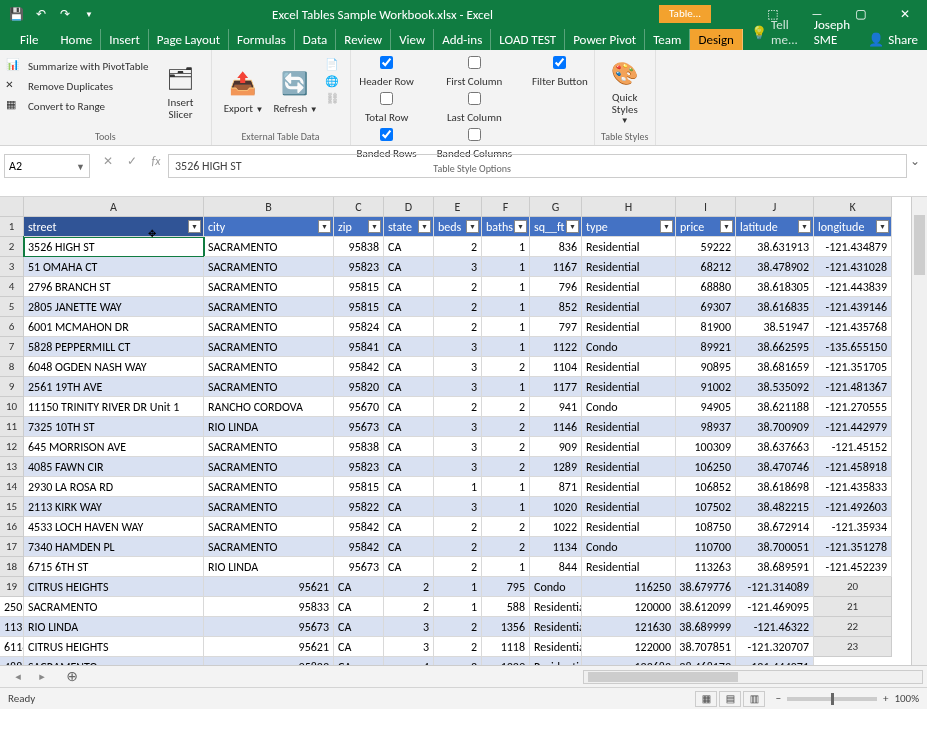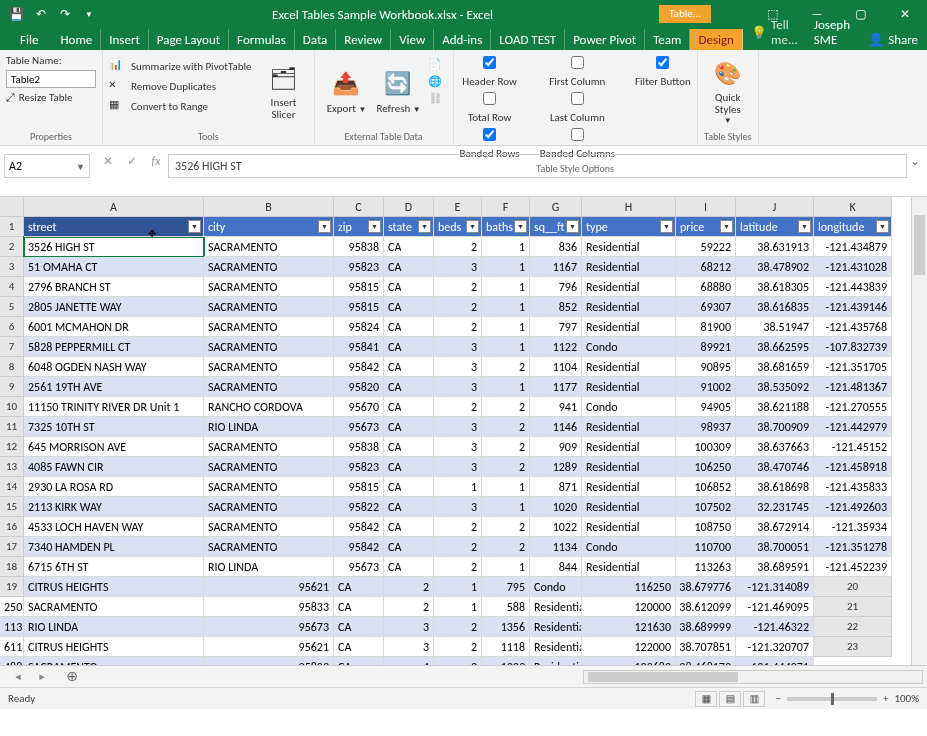--- a/index.html
+++ b/index.html
@@ -10,21 +10,21 @@
 .titlebar .qa { display: flex; gap: 6px; padding: 0 8px; align-items: center; }
 .titlebar .qa span { width: 18px; height: 18px; display: inline-flex; align-items: center; justify-content: center; cursor: pointer; }
 .titlebar .title { flex: 1; text-align: center; font-size: 13px; }
 .titlebar .winctrl { display: flex; }
 .titlebar .winctrl span { width: 44px; height: 28px; display: inline-flex; align-items: center; justify-content: center; cursor: pointer; }
 .titlebar .tools-tab { background: #f3a22e; padding: 0 10px; font-size: 11px; height: 18px; line-height: 18px; margin-right: 40px; }
 
 
 .tabs { background: #107c41; height: 22px; display: flex; align-items: flex-end; color: #fff; font-size: 13px; padding-left: 12px; }
 .tabs .tab { padding: 3px 8px; cursor: pointer; white-space: nowrap; border-right: 1px solid rgba(255,255,255,0.3); }
-.tabs .tab.active { background: #f3a22e; color: #7f1d1d; }
+.tabs .tab.active { background: #f3a22e; color: #000000; }
 .tabs .spacer { flex: 1; }
 .tabs .tell { padding: 3px 8px; opacity: 0.8; display: flex; align-items: center; gap: 4px; }
 .tabs .user { padding: 3px 8px; }
 .tabs .share { padding: 3px 10px; display: flex; align-items: center; gap: 4px; }
 
 
 .ribbon { background: #f3f3f3; height: 96px; border-bottom: 1px solid #d4d4d4; display: flex; font-size: 11px; color: #333; }
 .rgroup { border-right: 1px solid #e1e1e1; display: flex; flex-direction: column; padding: 4px 6px 2px; }
 .rgroup .body { flex: 1; display: flex; }
 .rgroup .label { text-align: center; font-size: 10px; color: #666; padding-top: 2px; }
@@ -124,31 +124,20 @@
   <span class="tab">Power Pivot</span>
   <span class="tab">Team</span>
   <span class="tab active">Design</span>
   <span class="spacer"></span>
   <span class="tell">💡 <span>Tell me...</span></span>
   <span class="user">Joseph SME</span>
   <span class="share">👤 <span>Share</span></span>
 </div>
 
 <div class="ribbon">
-  <div class="rgroup props">
-    <div class="body">
-      <div class="tn-label">Table Name:</div>
-      <input value="Table2" style="">
-      <div class="resize">
-          <span>⤢</span>
-          <span>Resize Table</span>
-        </div>
-    </div>
-    <div class="label">Properties</div>
-  </div>
   <div class="rgroup tools">
     <div class="body" style="flex-direction:row;gap:8px">
       <div style="display:flex;flex-direction:column;gap:4px;padding-top:2px">
         <div class="item">
             <span class="ic">📊</span>
             <span>Summarize with PivotTable</span>
           </div>
         <div class="item">
             <span class="ic">🞫</span>
             <span>Remove Duplicates</span>
@@ -339,21 +328,21 @@
       <div class="cell band">5828 PEPPERMILL CT</div>
       <div class="cell band">SACRAMENTO</div>
       <div class="cell band r">95841</div>
       <div class="cell band">CA</div>
       <div class="cell band r">3</div>
       <div class="cell band r">1</div>
       <div class="cell band r">1122</div>
       <div class="cell band">Condo</div>
       <div class="cell band r">89921</div>
       <div class="cell band r">38.662595</div>
-      <div class="cell band r">-107.832739</div>
+      <div class="cell band r">-135.655150</div>
       <div class="rowhdr">8</div>
       <div class="cell">6048 OGDEN NASH WAY</div>
       <div class="cell">SACRAMENTO</div>
       <div class="cell r">95842</div>
       <div class="cell">CA</div>
       <div class="cell r">3</div>
       <div class="cell r">2</div>
       <div class="cell r">1104</div>
       <div class="cell">Residential</div>
       <div class="cell r">90895</div>
@@ -434,21 +423,21 @@
       <div class="rowhdr">15</div>
       <div class="cell band">2113 KIRK WAY</div>
       <div class="cell band">SACRAMENTO</div>
       <div class="cell band r">95822</div>
       <div class="cell band">CA</div>
       <div class="cell band r">3</div>
       <div class="cell band r">1</div>
       <div class="cell band r">1020</div>
       <div class="cell band">Residential</div>
       <div class="cell band r">107502</div>
-      <div class="cell band r">32.231745</div>
+      <div class="cell band r">38.482215</div>
       <div class="cell band r">-121.492603</div>
       <div class="rowhdr">16</div>
       <div class="cell">4533 LOCH HAVEN WAY</div>
       <div class="cell">SACRAMENTO</div>
       <div class="cell r">95842</div>
       <div class="cell">CA</div>
       <div class="cell r">2</div>
       <div class="cell r">2</div>
       <div class="cell r">1022</div>
       <div class="cell">Residential</div>

